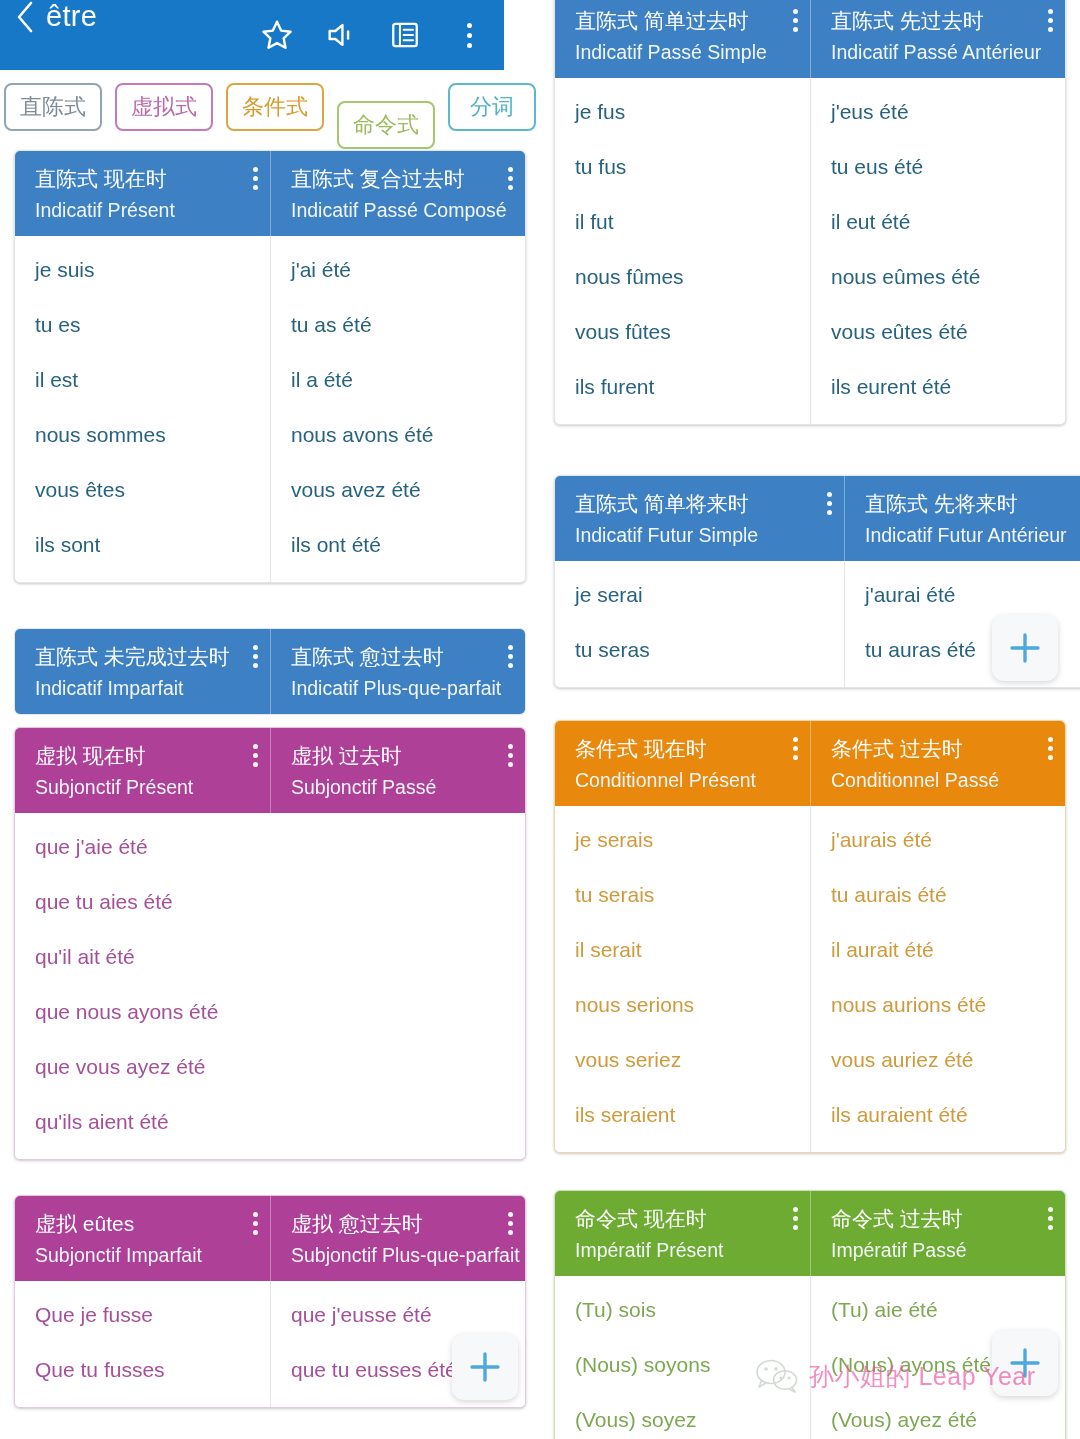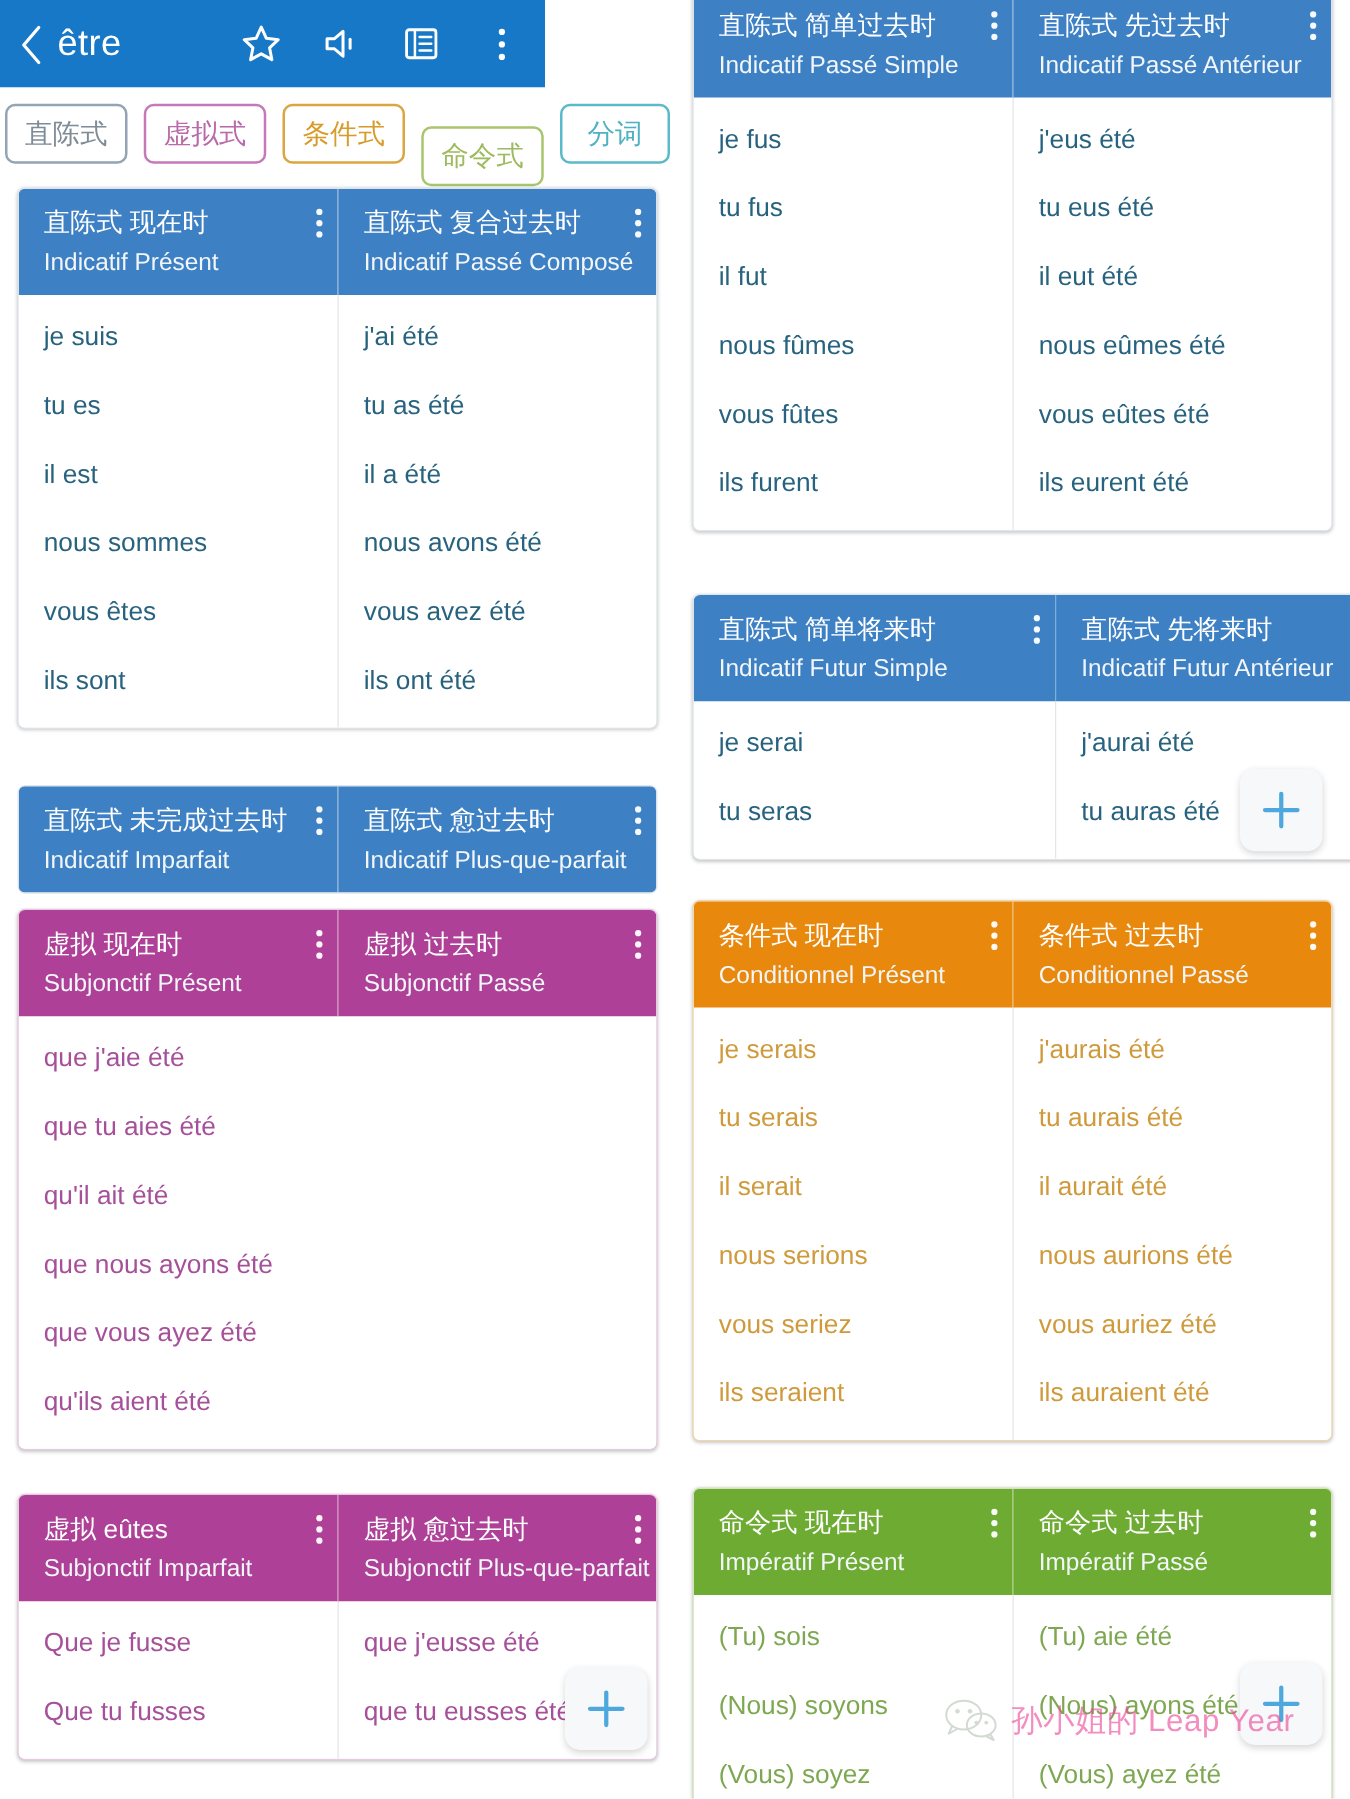--- a/index.html
+++ b/index.html
@@ -10,23 +10,23 @@
     overflow: hidden;
   }
   .screen { position: relative; width: 1080px; height: 1439px; overflow: hidden; background:#fff; }
 
   
   .pane-left { position: absolute; left: 0; top: 0; width: 540px; height: 1439px; overflow: hidden; background:#fff; }
   .pane-right { position: absolute; left: 540px; top: 0; width: 540px; height: 1439px; overflow: hidden; background:#fff; }
 
   
   .appbar {
-    position: absolute; left:0; top:0; width: 436px; height: 70px;
+    position: absolute; left:0; top:0; width: 504px; height: 70px;
     background: #1878C8;
-    display: flex; align-items: center; padding: 0 14px;
+    display: flex; padding: 0 14px;
   }
   .back-chevron {
     width: 22px; height: 32px; position: relative; flex: none; margin-right: 10px;
   }
   .back-chevron svg { display:block; }
   .app-title {
     color: #ffffff; font-size: 29px; letter-spacing: .3px; font-weight: 400;
     flex: 1 1 auto; white-space: nowrap;
   }
   .appbar-actions { display:flex; align-items:center; gap: 30px; padding-right: 4px; }

